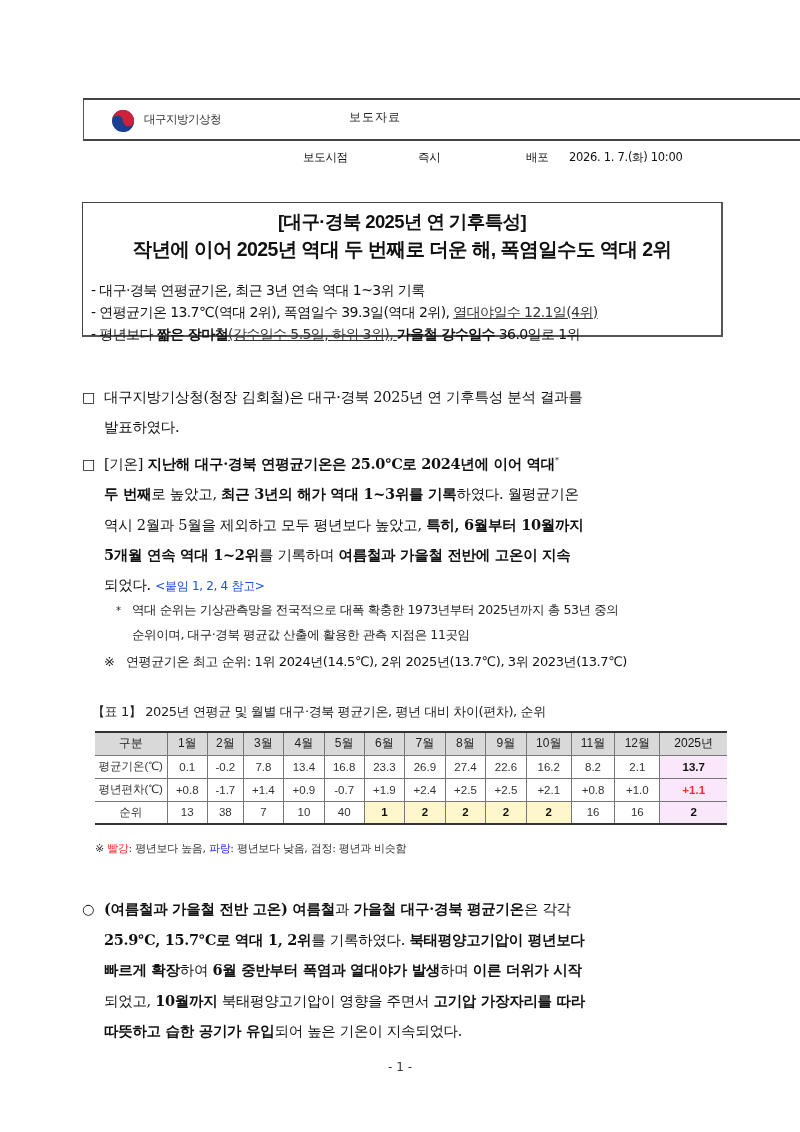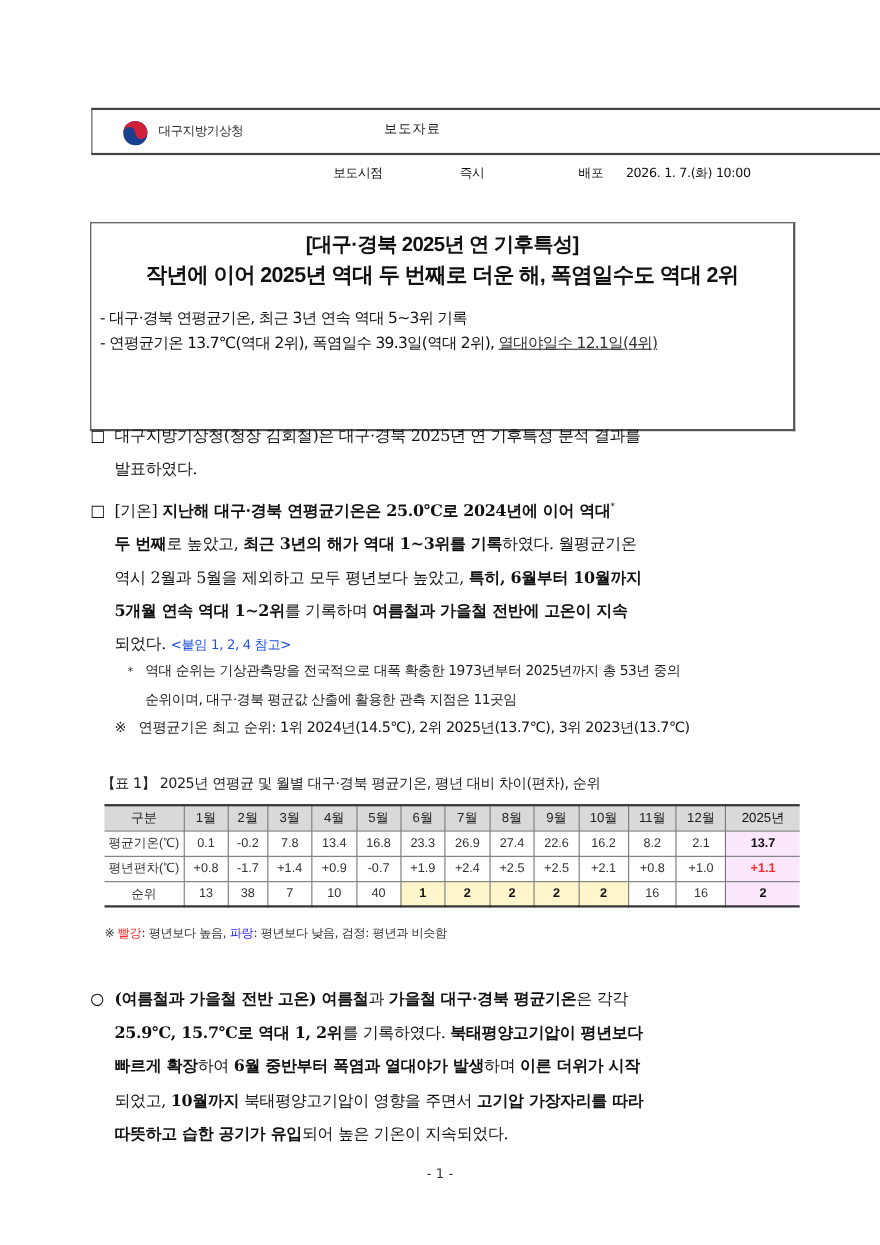--- a/index.html
+++ b/index.html
@@ -27,21 +27,21 @@
     .doc-type {
       left: 265px; top: 9px; font-size: 12px; color: #222; letter-spacing: 1px;
       font-family: "DejaVu Serif", serif;
     }
 
     
     .release-line { top: 150px; font-size: 11.5px; color: #111; letter-spacing: -0.3px; }
 
     
     .summary-box {
-      left: 82px; top: 202px; width: 641px; height: 190px;
+      left: 82px; top: 202px; width: 641px; height: 135px;
       border: 1px solid #444; border-right: 2px solid #555; border-bottom: 2px solid #555;
     }
     .summary-title {
       position: absolute; left: 0; right: 0; text-align: center;
       font-size: 18.5px; font-weight: bold; color: #111; letter-spacing: -0.6px;
       font-family: "Liberation Sans", sans-serif;
     }
     .summary-bullets { position: absolute; left: 8px; top: 76px; }
     .summary-bullet {
       font-size: 14px; height: 22px; line-height: 22px; color: #111;
@@ -119,24 +119,27 @@
 <span class="abs release-line" style="left:303px;">보도시점</span>
 <span class="abs release-line" style="left:418px;">즉시</span>
 <span class="abs release-line" style="left:526px;">배포</span>
 <span class="abs release-line" style="left:569px;">2026. 1. 7.(화) 10:00</span>
 
 <div class="abs summary-box">
   <div class="summary-title" style="top:6px;">[대구·경북 2025년 연 기후특성]</div>
   <div class="summary-title" style="top:33px; font-size:19.5px;">작년에 이어 2025년 역대 두 번째로 더운 해, 폭염일수도 역대 2위</div>
   <div class="summary-bullets">
     <div class="summary-bullet">
-      <span>- </span><span>대구·경북 연평균기온, 최근 3년 연속 역대 5~3위 기록</span>
+      <span>- </span><span>대구·경북 연평균기온, 최근 3년 연속 역대 1~3위 기록</span>
     </div>
     <div class="summary-bullet">
       <span>- 연평균기온 13.7℃(역대 2위), 폭염일수 39.3일(역대 2위), </span><span class="light">열대야일수 12.1일(4위)</span>
+    </div>
+    <div class="summary-bullet">
+      <span>- 평년보다 </span><span class="b">짧은 장마철</span><span class="light">(강수일수 5.5일, 하위 3위), </span><span class="b">가을철 강수일수</span><span> 36.0일로 1위</span>
     </div>
   </div>
 </div>
 
 <div class="abs para" style="top:383px;">
   <span class="firstline"><span class="bullet-sym">□</span><span>대구지방기상청(청장 김회철)은 대구·경북 2025년 연 기후특성 분석 결과를</span></span>
   <span class="indent">발표하였다.</span>
 </div>
 
 <div class="abs para" style="top:446px;">

